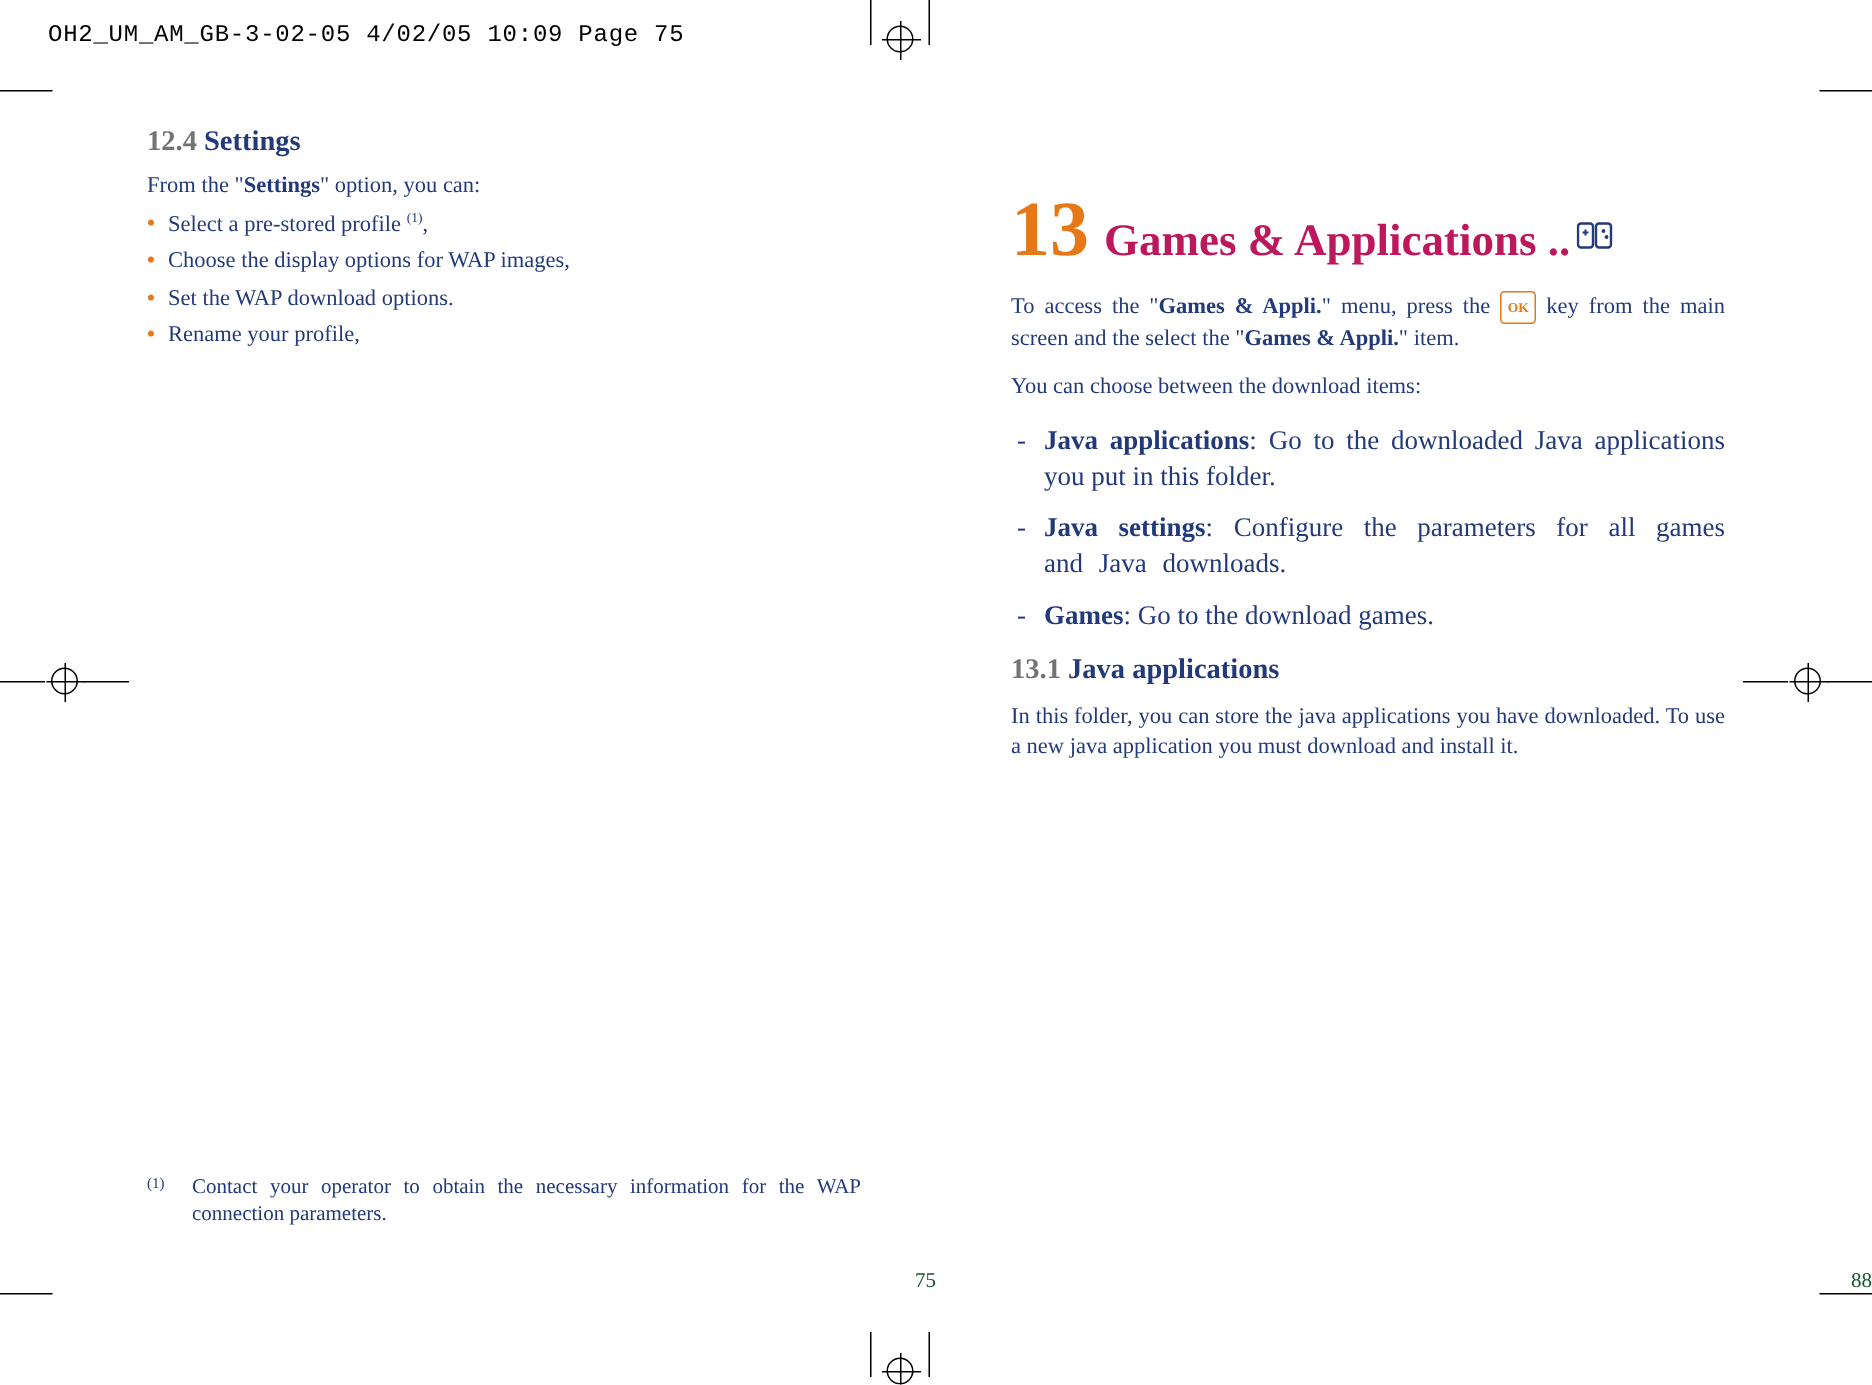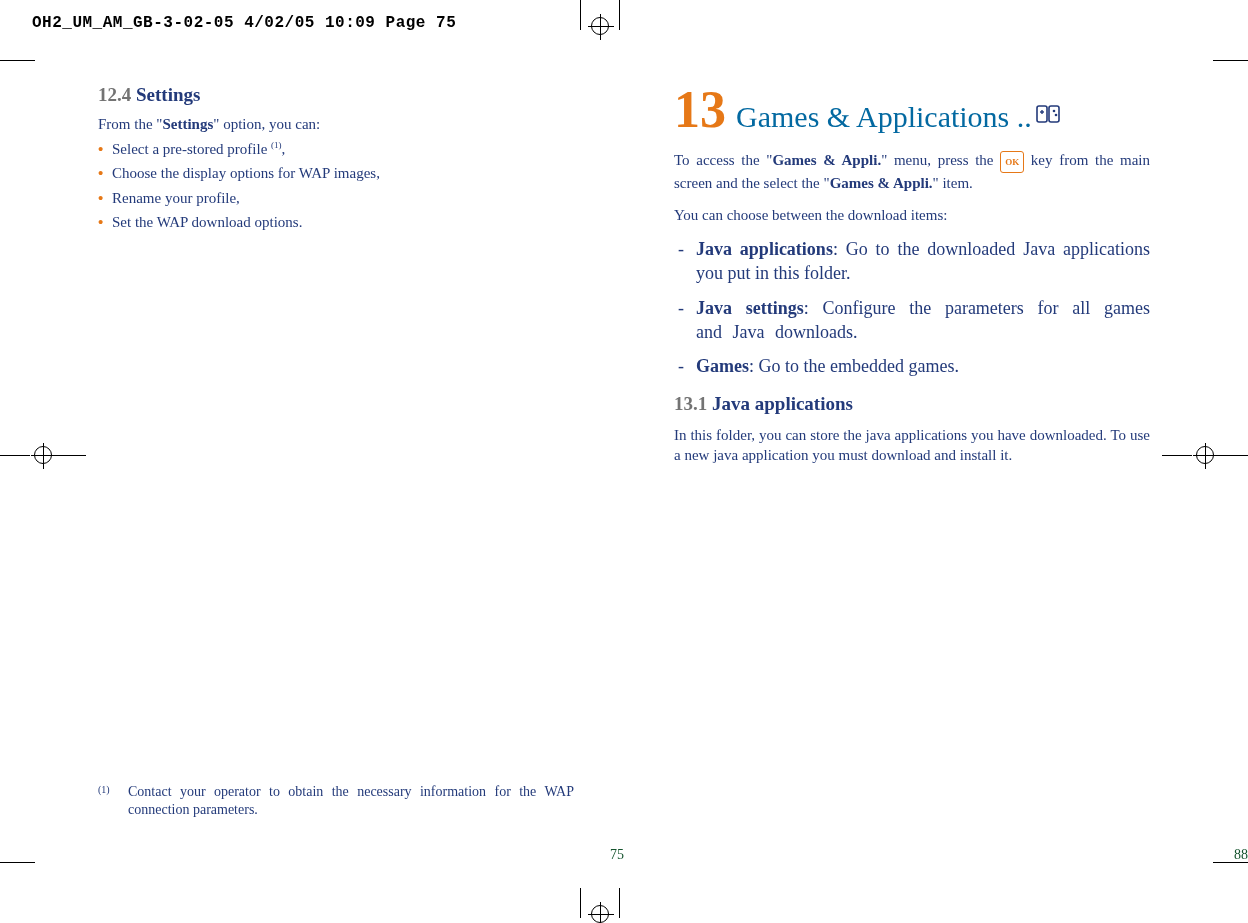--- a/index.html
+++ b/index.html
@@ -12,21 +12,20 @@
     overflow: hidden;
   }
   .slug {
     position: absolute;
     top: 14px;
     left: 32px;
     font-family: 'Courier New', monospace;
     font-size: 16px;
     color: #000;
     letter-spacing: 0.5px;
-    font-weight: bold;
   }
   .crop-mark-top { position: absolute; top: 0; left: 580px; }
   .crop-mark-bottom { position: absolute; bottom: 0; left: 580px; }
   .crop-mark-left { position: absolute; top: 445px; left: 0; }
   .crop-mark-right { position: absolute; top: 445px; right: 0; }
   .crop-line-v { width: 1px; height: 30px; background: #000; display: inline-block; }
   .crop-line-h { width: 30px; height: 1px; background: #000; display: inline-block; vertical-align: middle; }
   .reg-circle { width: 18px; height: 18px; border: 1px solid #000; border-radius: 50%; position: relative; display: inline-block; vertical-align: middle; }
   .reg-circle::before { content: ''; position: absolute; top: 8px; left: -4px; width: 26px; height: 1px; background: #000; }
   .reg-circle::after { content: ''; position: absolute; left: 8px; top: -4px; height: 26px; width: 1px; background: #000; }
@@ -43,21 +42,21 @@
     bottom: 60px;
     display: flex;
   }
   .page {
     flex: 1;
     padding: 0 60px;
     position: relative;
     color: #233a7a;
   }
   .page-left { padding-left: 98px; padding-right: 50px; }
-  .page-right { padding-left: 50px; padding-right: 98px; }
+  .page-right { padding-left: 50px; padding-right: 98px; margin-top: 44px; }
 
   .section-heading {
     font-size: 19px;
     font-weight: bold;
     margin-bottom: 10px;
   }
   .section-num { color: #737373; font-weight: bold; }
   .section-title { color: #233a7a; }
 
   .intro { font-size: 15px; margin-bottom: 6px; }
@@ -80,23 +79,23 @@
     margin-bottom: 14px;
     gap: 10px;
   }
   .chapter-num {
     color: #e67817;
     font-size: 52px;
     font-weight: bold;
     line-height: 1;
   }
   .chapter-title {
-    color: #0369a1;
+    color: #be185d;
     font-size: 30px;
-    font-weight: normal;
+    font-weight: bold;
     flex: 1;
   }
   .chapter-icon {
     display: inline-block;
     vertical-align: baseline;
     margin-left: 4px;
   }
 
   .para { font-size: 15px; margin-bottom: 12px; line-height: 1.35; text-align: justify; }
 
@@ -169,22 +168,22 @@
     <div class="section-heading">
       <span class="section-num">12.4</span>
       <span class="section-title"> <span>Settings</span></span>
     </div>
     <p class="intro">
       <span>From the "</span><span class="bold">Settings</span><span>" option, you can:</span>
     </p>
     <ul class="bullet-list">
       <li><span>Select a pre-stored profile </span><span class="sup">(1)</span><span>,</span></li>
       <li><span>Choose the display options for WAP images,</span></li>
+      <li><span>Set the WAP download options.</span></li>
       <li><span>Rename your profile,</span></li>
-      <li><span>Set the WAP download options.</span></li>
     </ul>
 
     <div class="footnote">
       <span class="foot-mark">(1)</span>
       <span>Contact your operator to obtain the necessary information for the WAP connection parameters.</span>
     </div>
     <div class="page-number">75</div>
   </div>
 
   <div class="page page-right">
@@ -206,21 +205,21 @@
 
     <p class="para">
       <span>To access the "</span><span class="bold">Games &amp; Appli.</span><span>" menu, press the </span><span class="ok-key">OK</span><span> key from the main screen and the select the "</span><span class="bold">Games &amp; Appli.</span><span>" item.</span>
     </p>
 
     <p class="para">You can choose between the download items:</p>
 
     <ul class="dash-list">
       <li><span class="bold">Java applications</span><span>: Go to the downloaded Java applications you put in this folder.</span></li>
       <li class="wide"><span class="bold">Java settings</span><span>: Configure the parameters for all games and Java downloads.</span></li>
-      <li><span class="bold">Games</span><span>: Go to the embedded games.</span></li>
+      <li><span class="bold">Games</span><span>: Go to the download games.</span></li>
     </ul>
 
     <div class="section-heading">
       <span class="section-num">13.1</span>
       <span class="section-title"> <span>Java applications</span></span>
     </div>
 
     <p class="para">In this folder, you can store the java applications you have downloaded. To use a new java application you must download and install it.</p>
 
     <div class="page-number">88</div>

